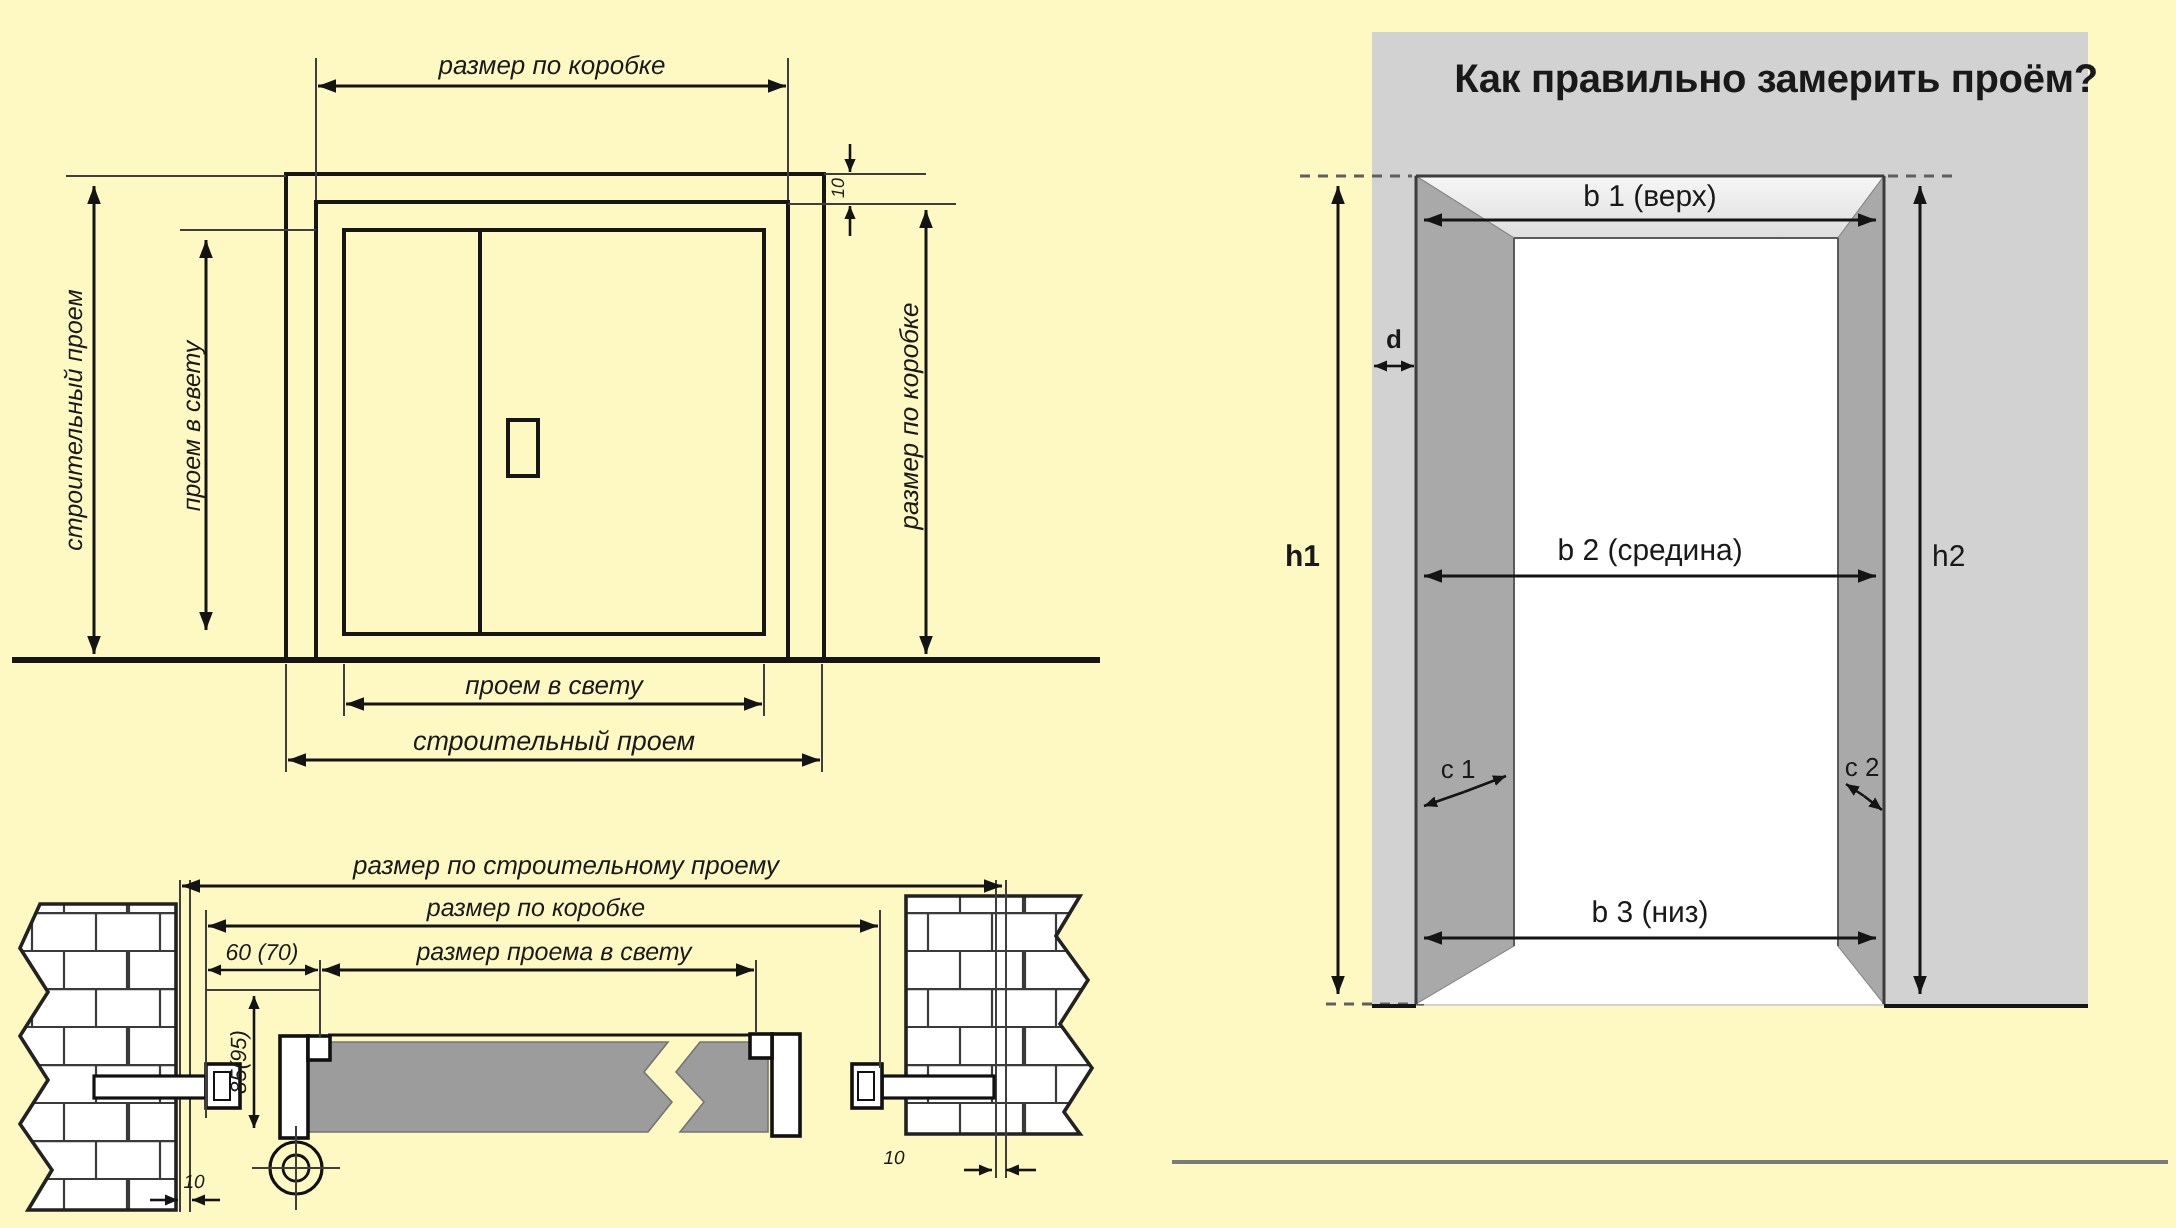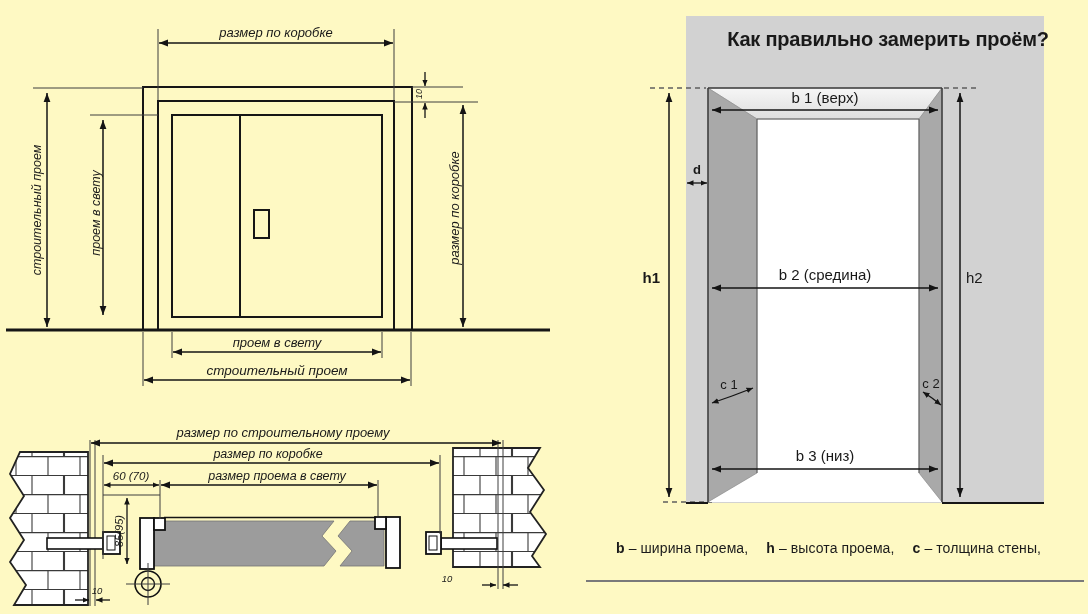--- a/index.html
+++ b/index.html
@@ -262,19 +262,16 @@
     <text x="825" y="103" font-size="15" font-weight="500" text-anchor="middle">b 1 (верх)</text>
     <text x="825" y="280" font-size="15" font-weight="500" text-anchor="middle">b 2 (средина)</text>
     <text x="825" y="461" font-size="15" font-weight="500" text-anchor="middle">b 3 (низ)</text>
     <text x="697" y="174" font-size="13" font-weight="700" text-anchor="middle">d</text>
     <text x="729" y="389" font-size="13" font-weight="500" text-anchor="middle">c 1</text>
     <text x="931" y="388" font-size="13" font-weight="500" text-anchor="middle">c 2</text>
   </g>
 </svg>
 
 <div class="legend">
-  <div class="lg-line">
-    <span class="lg-item"><b>b</b> <span>– ширина проема,</span></span><span class="lg-item"><b>h</b> <span>– высота проема,</span></span><span class="lg-item"><b>c</b> <span>– толщина стены,</span></span>
-  </div>
 </div>
 <div class="rule"></div>
 
 </div>
 
 </body></html>

